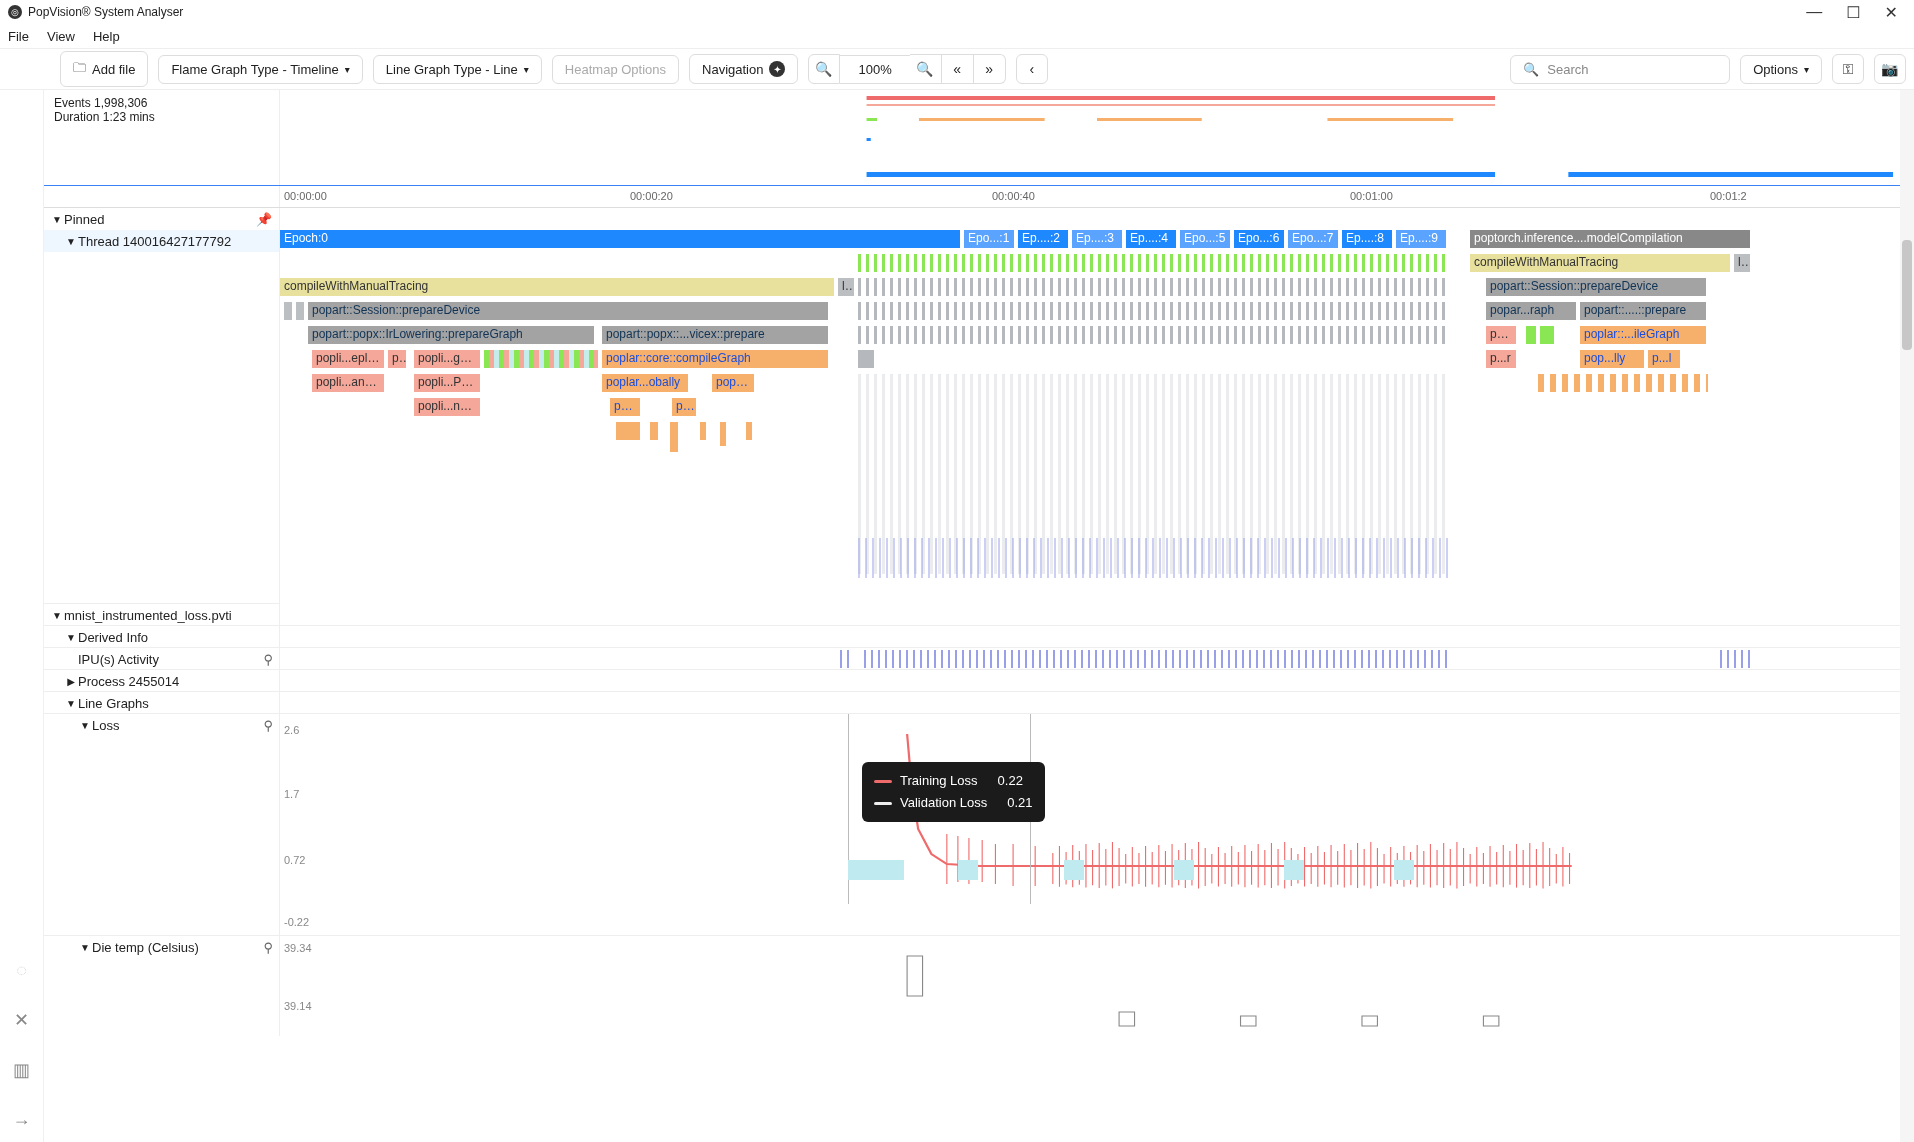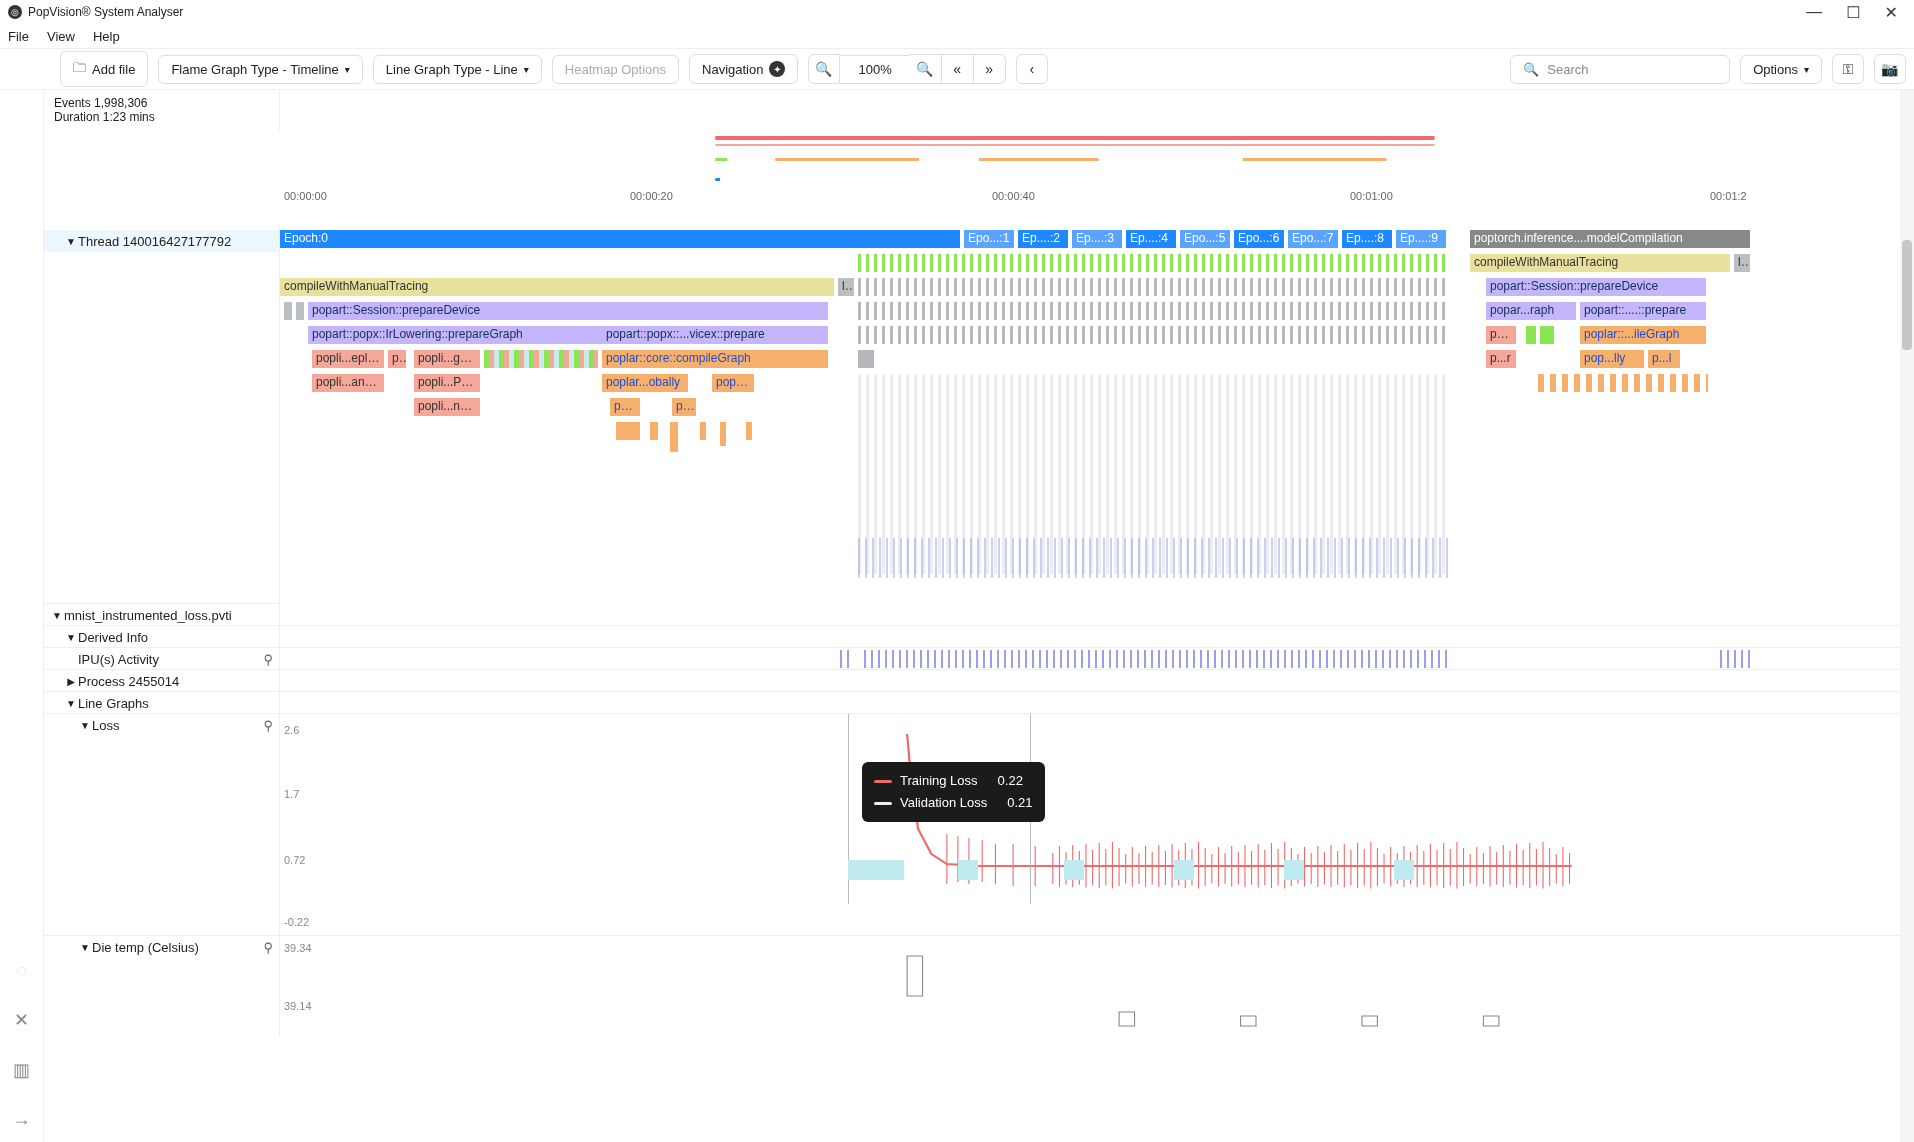--- a/index.html
+++ b/index.html
@@ -32,21 +32,21 @@
 .spacer { flex: 1; }
 
 
 .main { display: flex; height: calc(1142px - 24px - 24px - 42px); }
 .left-rail { width: 44px; border-right: 1px solid #f0f0f0; display: flex; flex-direction: column; justify-content: flex-end; align-items: center; padding-bottom: 12px; gap: 28px; color: #888; }
 .left-rail .rail-icon { font-size: 18px; }
 
 .content { flex: 1; position: relative; }
 
 
-.info-strip { height: 96px; border-bottom: 1px solid #3b82f6; display: flex; flex-direction: column; }
+.info-strip { height: 96px; border-bottom: 1px solid #3b82f6; display: flex; }
 .info-left { width: 236px; padding: 6px 10px; font-size: 12px; border-right: 1px solid #eee; }
 .info-right { flex: 1; position: relative; background: #fff; }
 
 
 .ruler { height: 22px; border-bottom: 1px solid #ddd; display: flex; }
 .ruler .rlab { width: 236px; border-right: 1px solid #eee; }
 .ruler .rticks { flex: 1; position: relative; font-size: 11px; color: #666; }
 .ruler .rticks span { position: absolute; top: 4px; }
 
 
@@ -59,21 +59,21 @@
 .pin-icon { margin-left: auto; color: #666; font-size: 13px; }
 
 .flame-area { flex: 1; position: relative; background: #fff; }
 
 .flame-row { position: absolute; height: 18px; font-size: 12px; white-space: nowrap; overflow: hidden; text-overflow: ellipsis; padding: 1px 4px; }
 
 
 .c-blue { background: #1e88ff; color: #fff; }
 .c-blue2 { background: #5aa3ff; color: #fff; }
 .c-green { background: #8ae653; color: #135; }
-.c-cyan  { background: #c4b5fd; color: #135; }
+.c-cyan  { background: #a3a3a3; color: #135; }
 .c-khaki { background: #e8e19e; color: #333; }
 .c-orange{ background: #f7b06b; color: #1d4ed8; }
 .c-salmon{ background: #f5a79a; color: #333; }
 .c-gray  { background: #888; color: #fff; }
 .c-dgray { background: #bcbfc2; color: #333; }
 
 
 .linegraph { position: relative; height: 190px; }
 .axis-label { position: absolute; left: 4px; font-size: 11px; color: #888; }
 .tooltip { position: absolute; background: #1b1b1b; color: #fff; border-radius: 6px; padding: 8px 12px; font-size: 13px; }
@@ -231,21 +231,21 @@
         <div style="position:absolute;left:578px;top:70px;width:592px;height:18px;background:repeating-linear-gradient(90deg,#b5b9bd 0 3px,transparent 3px 8px)"></div>
         <div class="flame-row c-cyan" style="left:1206px; top:70px; width:220px">popart::Session::prepareDevice</div>
 
         <div class="flame-row c-dgray" style="left:4px; top:94px; width:8px"></div>
         <div class="flame-row c-dgray" style="left:16px; top:94px; width:8px"></div>
         <div class="flame-row c-cyan" style="left:28px; top:94px; width:520px">popart::Session::prepareDevice</div>
         <div style="position:absolute;left:578px;top:94px;width:592px;height:18px;background:repeating-linear-gradient(90deg,#b5b9bd 0 3px,transparent 3px 8px)"></div>
         <div class="flame-row c-cyan" style="left:1206px; top:94px; width:90px">popar...raph</div>
         <div class="flame-row c-cyan" style="left:1300px; top:94px; width:126px">popart::....::prepare</div>
 
-        <div class="flame-row c-cyan" style="left:28px; top:118px; width:340px">popart::popx::IrLowering::prepareGraph</div>
+        <div class="flame-row c-cyan" style="left:28px; top:118px; width:286px">popart::popx::IrLowering::prepareGraph</div>
         <div class="flame-row c-cyan" style="left:322px; top:118px; width:226px">popart::popx::...vicex::prepare</div>
         <div style="position:absolute;left:578px;top:118px;width:592px;height:18px;background:repeating-linear-gradient(90deg,#b5b9bd 0 3px,transparent 3px 8px)"></div>
         <div class="flame-row c-salmon" style="left:1206px; top:118px; width:30px">p...n</div>
         <div class="flame-row c-green" style="left:1246px; top:118px; width:10px"></div>
         <div class="flame-row c-green" style="left:1260px; top:118px; width:14px"></div>
         <div class="flame-row c-orange" style="left:1300px; top:118px; width:126px">poplar::...ileGraph</div>
 
         <div class="flame-row c-salmon" style="left:32px; top:142px; width:72px">popli...eplan</div>
         <div class="flame-row c-salmon" style="left:108px; top:142px; width:18px">p...</div>
         <div class="flame-row c-salmon" style="left:134px; top:142px; width:66px">popli...ghts</div>

